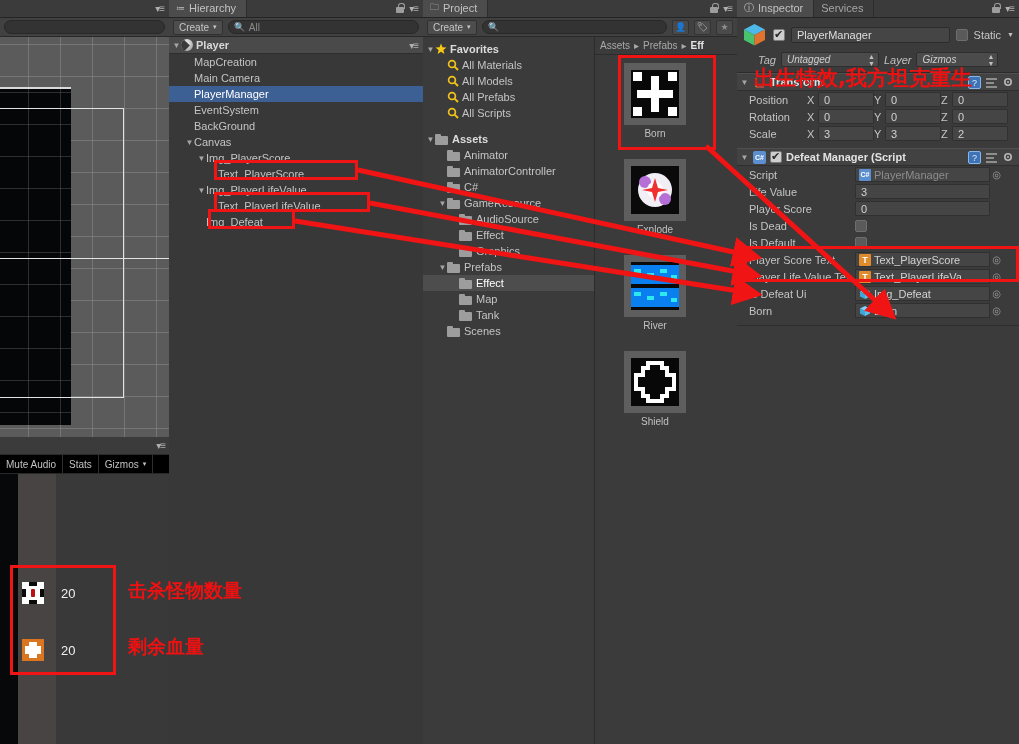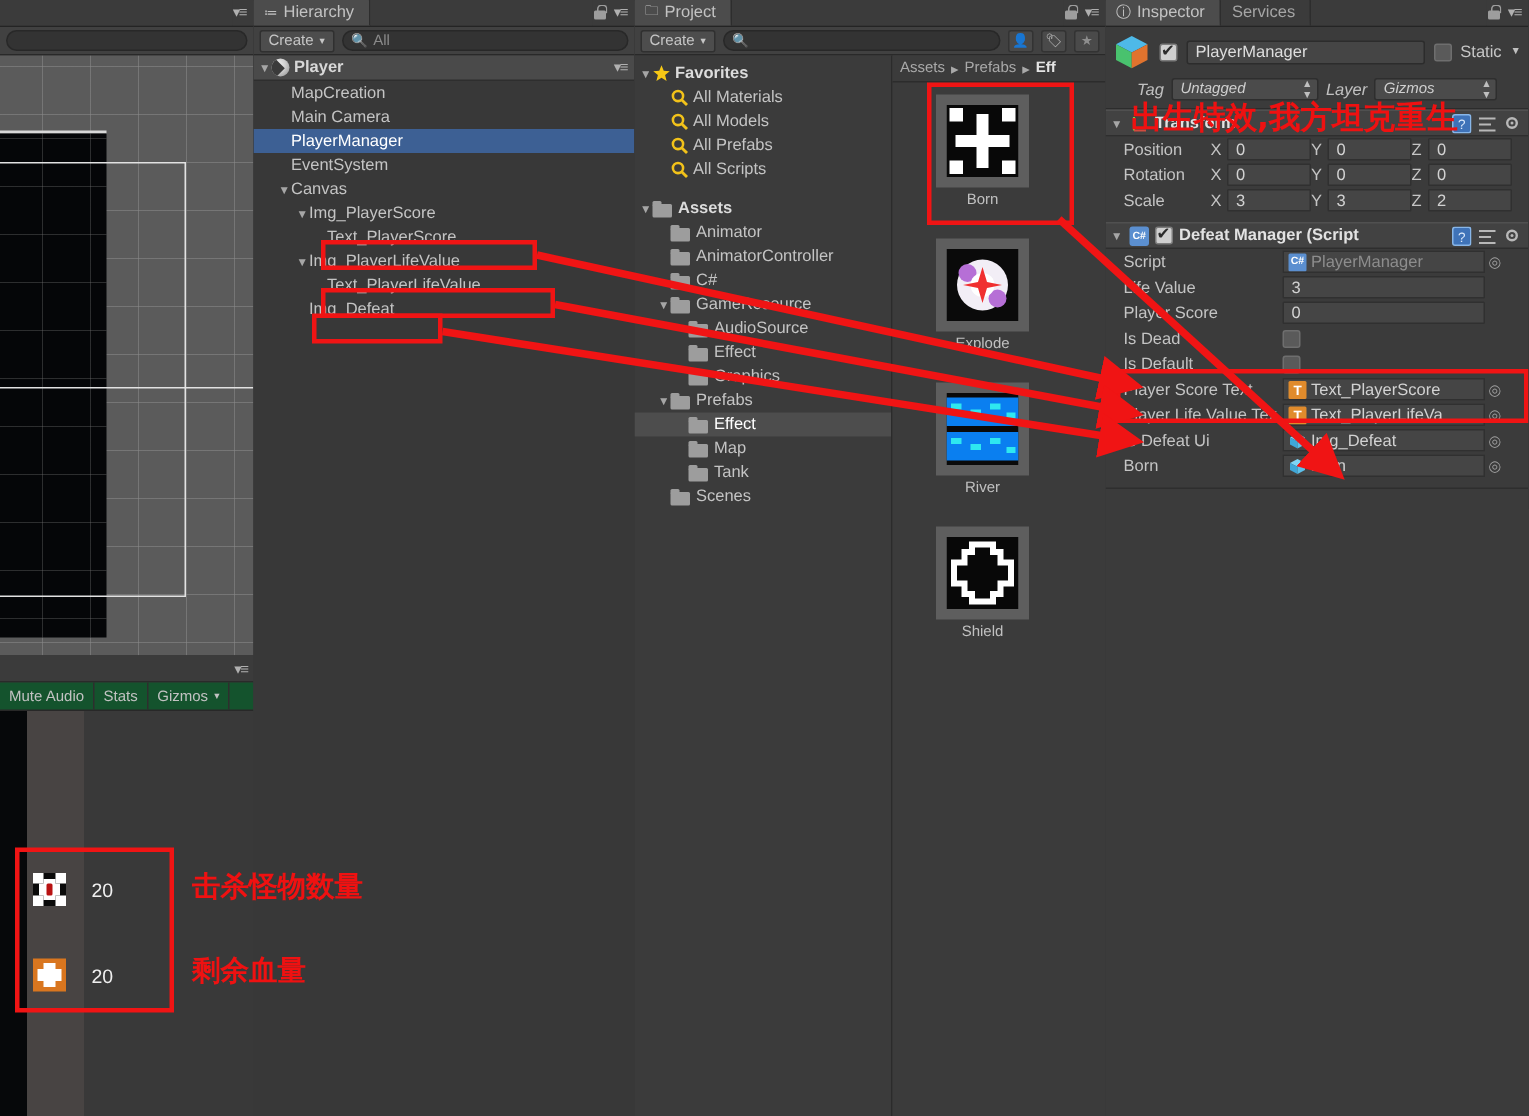--- a/index.html
+++ b/index.html
@@ -99,21 +99,21 @@
   }
 
   
   #game-view { left: 0; top: 437px; width: 169px; height: 307px; }
   .gamebar {
     height: 18px; background: #3b3b3b;
     display: flex; align-items: center; justify-content: flex-end;
     padding-right: 4px; gap: 4px; border-bottom: 1px solid #2a2a2a;
   }
   .gametools {
-    height: 19px; background: #14532d; border-bottom: 1px solid #282828;
+    height: 19px; background: #000000; border-bottom: 1px solid #282828;
     display: flex; align-items: stretch; font-size: 10px; color: #c2c2c2;
   }
   .gametool {
     display: flex; align-items: center; padding: 0 6px;
     border-right: 1px solid #2e2e2e;
   }
   .game-canvas {
     position: absolute; left: 0; top: 37px; right: 0; bottom: 0;
     background: #3b3b3b; overflow: hidden;
   }
@@ -389,20 +389,24 @@
           <span class="tri empty" style="margin-left: 12px;">▼</span>
           <span>Main Camera</span>
         </div>
         <div class="h-row selected">
           <span class="tri empty" style="margin-left: 12px;">▼</span>
           <span>PlayerManager</span>
         </div>
         <div class="h-row">
           <span class="tri empty" style="margin-left: 12px;">▼</span>
           <span>EventSystem</span>
+        </div>
+        <div class="h-row">
+          <span class="tri empty" style="margin-left: 12px;">▼</span>
+          <span>BackGround</span>
         </div>
         <div class="h-row">
           <span class="tri" style="margin-left: 12px;">▼</span>
           <span>Canvas</span>
         </div>
         <div class="h-row">
           <span class="tri" style="margin-left: 24px;">▼</span>
           <span>Img_PlayerScore</span>
         </div>
         <div class="h-row">

